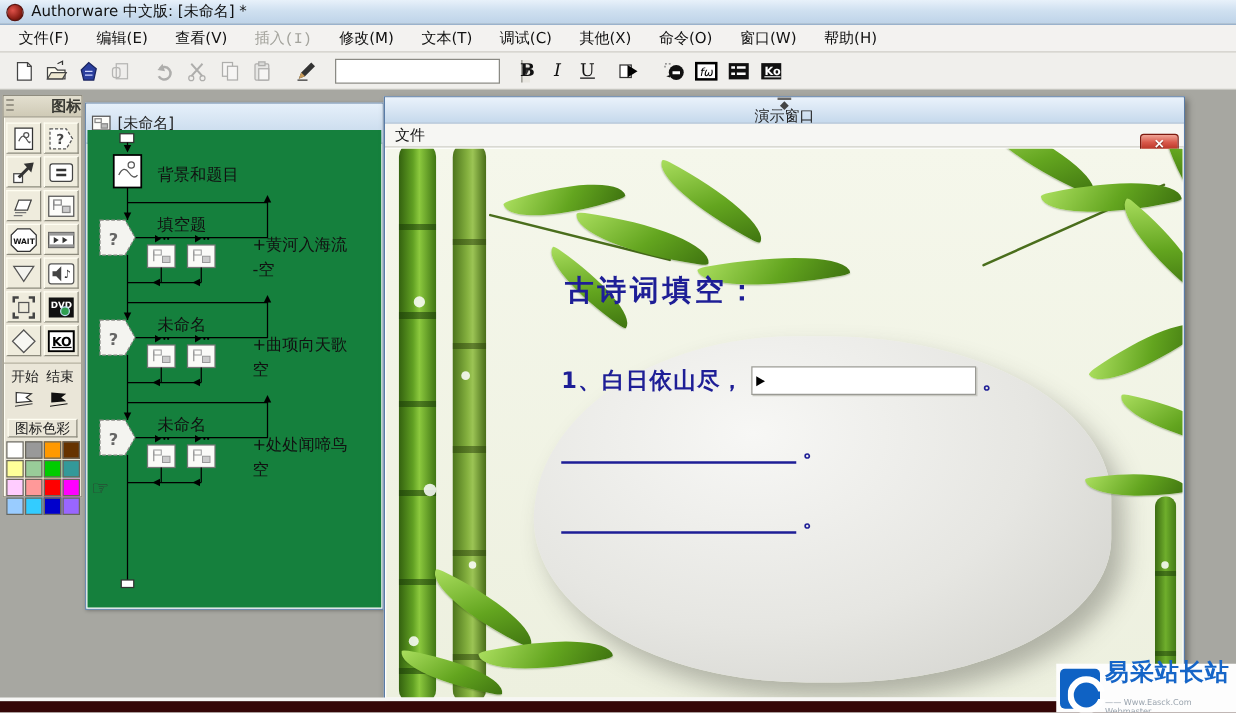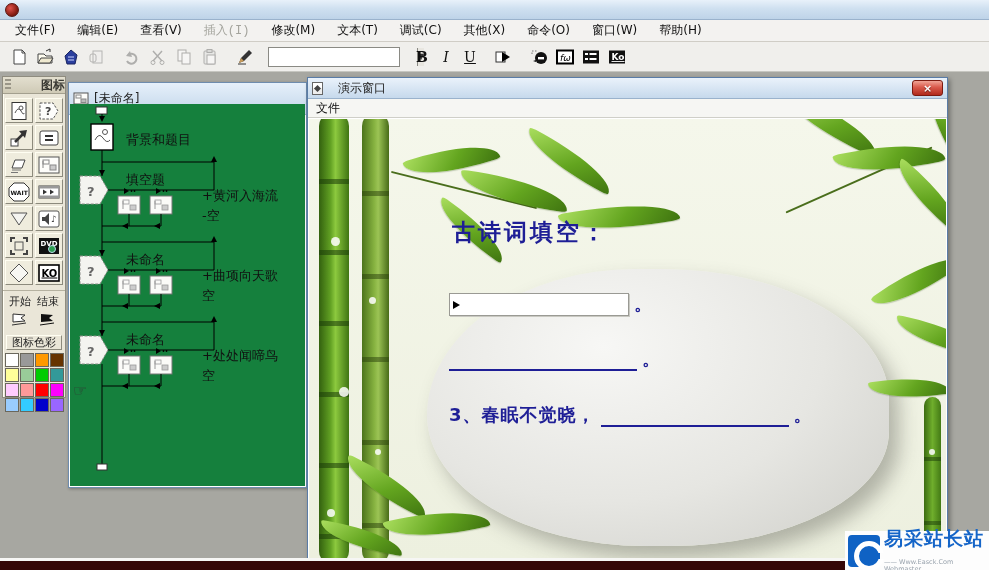--- a/index.html
+++ b/index.html
@@ -51,21 +51,21 @@
   .flowwin { position:absolute; left:68px; top:82px; width:239px; height:406px; background:#fff;
     border:1px solid #6e8cae; box-shadow:1px 1px 3px rgba(0,0,0,.3); }
   .flow-title { height:32px; background:linear-gradient(180deg,#e6f0fa,#c2d6ea); border-bottom:1px solid #9ab2cc;
     display:flex; align-items:center; gap:5px; padding-left:4px; color:#222; }
   .flow-canvas { position:absolute; left:1px; top:21px; right:1px; bottom:1px; background:#15803d; }
 
   
   .preswin { position:absolute; left:307px; top:77px; width:641px; height:483px; background:#fff;
     border:1px solid #5a7ca6; box-shadow:2px 2px 5px rgba(0,0,0,.35); }
   .pres-title { height:21px; background:linear-gradient(180deg,#eaf2fb,#c6d9ec); border-bottom:1px solid #9ab2cc;
-    display:flex; align-items:center; gap:15px; padding:0 4px; color:#222; }
+    display:flex; align-items:center; gap:5px; padding:0 4px; color:#222;flex-direction:column; }
   .docicon { width:11px; height:13px; background:#fff; border:1px solid #666;
     box-shadow:inset 0 2px 0 #fff, inset 0 -6px 0 #eee; position:relative; }
   .docicon::after{ content:""; position:absolute; left:2px; top:3px; width:5px; height:5px; background:#444; transform:rotate(45deg); }
   .closebtn { margin-left:auto; width:31px; height:16px; border-radius:3px;
     background:linear-gradient(180deg,#f0a496,#d9594b 45%,#b02a1c); border:1px solid #7c1a10;
     color:#fff; font-weight:bold; font-size:11px; display:flex; align-items:center; justify-content:center;
     text-shadow:0 1px 1px rgba(0,0,0,.5); }
   .pres-menu { height:19px; background:#f6f6f3; border-bottom:1px solid #cfcfc8; display:flex; align-items:center; padding-left:8px; color:#111; }
   .pres-content { position:absolute; left:1px; top:41px; right:1px; bottom:1px; overflow:hidden;
     background:linear-gradient(180deg,#f5f7eb,#edf0df); }
@@ -110,20 +110,21 @@
   .bottom-white { position:absolute; left:0; top:558px; width:989px; height:3px; background:#f6f6f4; z-index:40; }
   .bottom-strip { position:absolute; left:0; top:561px; width:989px; height:9px; background:#350707; z-index:40; }
 
   svg text { font-family:"DejaVu Sans",sans-serif; }
 </style>
 </head>
 <body>
 
 <div class="titlebar">
   <span class="appicon"></span>
+  <span>Authorware 中文版: [未命名] *</span>
 </div>
 
 <div class="menubar">
   <span class="menuitem">文件(F)</span>
   <span class="menuitem">编辑(E)</span>
   <span class="menuitem">查看(V)</span>
   <span class="menuitem disabled">插入(I)</span>
   <span class="menuitem">修改(M)</span>
   <span class="menuitem">文本(T)</span>
   <span class="menuitem">调试(C)</span>
@@ -510,31 +511,31 @@
     <div class="leaf" style="left:560px;top:150px;width:95px;height:25px;transform:rotate(-35deg);z-index:3;"></div>
     <div class="leaf" style="left:585px;top:205px;width:90px;height:24px;transform:rotate(12deg);z-index:3;"></div>
     <div class="leaf" style="left:560px;top:258px;width:80px;height:22px;transform:rotate(-8deg);z-index:3;"></div>
     <div class="leaf" style="left:30px;top:355px;width:95px;height:25px;transform:rotate(26deg);z-index:3;"></div>
     <div class="leaf" style="left:75px;top:392px;width:105px;height:26px;transform:rotate(-12deg);z-index:3;"></div>
     <div class="leaf" style="left:10px;top:408px;width:85px;height:22px;transform:rotate(10deg);z-index:3;"></div>
 
     <div class="quiz" style="z-index:5;">
       <div class="q-heading">古诗词填空：</div>
       <div class="q-row" style="top:173px;">
+        <span>1、白日依山尽，</span>
         <span class="entrybox">
             <span class="caret"></span>
           </span>
         <span>。</span>
       </div>
       <div class="q-row" style="top:228px;">
         <span class="blankline"></span>
         <span>。</span>
       </div>
       <div class="q-row" style="top:284px;">
-        <span>3、春眠不觉晓，</span>
         <span class="blankline"></span>
         <span>。</span>
       </div>
     </div>
   </div>
 </div>
 
 <div class="bottom-white"></div>
 <div class="bottom-strip"></div>
 <div class="watermark">

